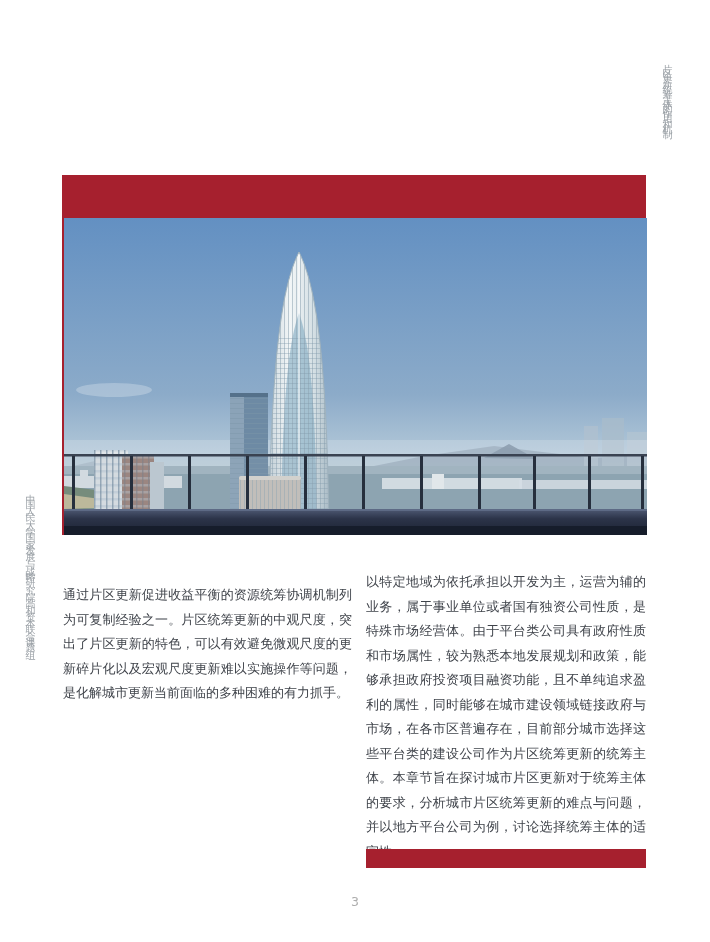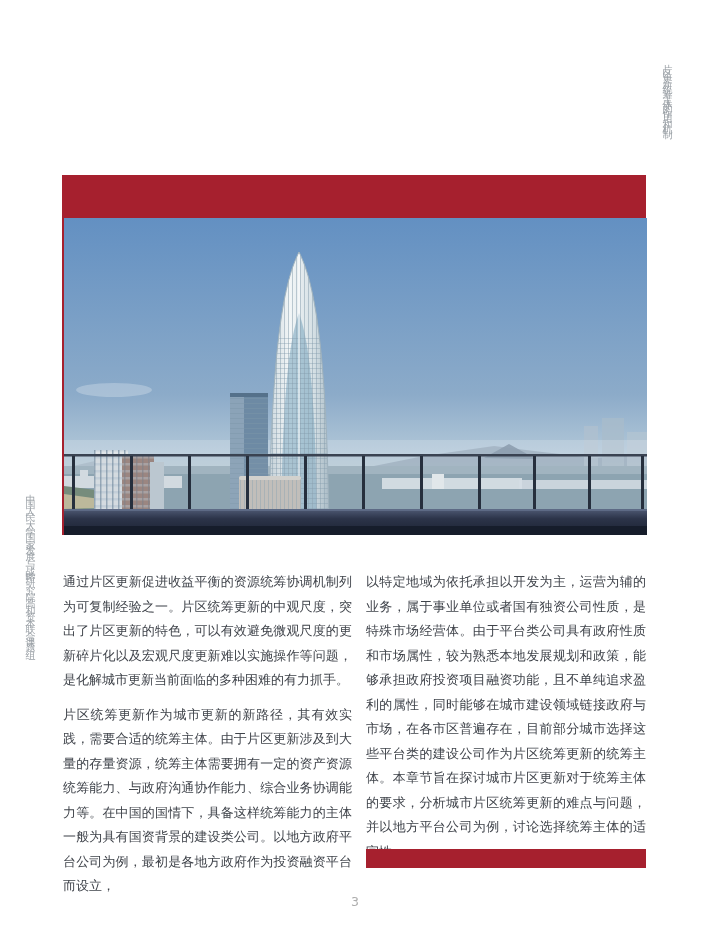--- a/index.html
+++ b/index.html
@@ -39,21 +39,21 @@
   .col{
     position:absolute;
     top:570px;
     color:#3f434a;
     font-size:13px;
     line-height:24.5px;
     text-align:justify;
     text-justify:inter-ideograph;
   }
   .col p{margin:0 0 10px 0;}
-  .col.left{left:63px;width:289px;}
+  .col.left{left:63px;width:289px;margin-top:13px;}
   .col.right{left:366px;width:280px;}
   
   .footer-bar{
     position:absolute;
     left:366px;top:849px;width:280px;height:19px;
     background:#a6202e;
   }
   
   .page-number{
     position:absolute;
@@ -176,21 +176,20 @@
       </g>
 
       <rect x="0" y="292" width="583" height="25" fill="url(#parapet)"></rect>
       <rect x="0" y="291" width="583" height="2" fill="#5d6a85"></rect>
       <rect x="0" y="308" width="583" height="9" fill="#161d2b"></rect>
     </svg>
   </div>
 
   <div class="col left">
     <p>通过片区更新促进收益平衡的资源统筹协调机制列为可复制经验之一。片区统筹更新的中观尺度，突出了片区更新的特色，可以有效避免微观尺度的更新碎片化以及宏观尺度更新难以实施操作等问题，是化解城市更新当前面临的多种困难的有力抓手。</p>
-    <p>片区统筹更新作为城市更新的新路径，其有效实践，需要合适的统筹主体。由于片区更新涉及到大量的存量资源，统筹主体需要拥有一定的资产资源统筹能力、与政府沟通协作能力、综合业务协调能力等。在中国的国情下，具备这样统筹能力的主体一般为具有国资背景的建设类公司。以地方政府平台公司为例，最初是各地方政府作为投资融资平台而设立，</p>
   </div>
 
   <div class="col right">
     <p>以特定地域为依托承担以开发为主，运营为辅的业务，属于事业单位或者国有独资公司性质，是特殊市场经营体。由于平台类公司具有政府性质和市场属性，较为熟悉本地发展规划和政策，能够承担政府投资项目融资功能，且不单纯追求盈利的属性，同时能够在城市建设领域链接政府与市场，在各市区普遍存在，目前部分城市选择这些平台类的建设公司作为片区统筹更新的统筹主体。本章节旨在探讨城市片区更新对于统筹主体的要求，分析城市片区统筹更新的难点与问题，并以地方平台公司为例，讨论选择统筹主体的适宜性。</p>
   </div>
 
   <div class="footer-bar"></div>
 
   <div class="page-number">3</div>
 

